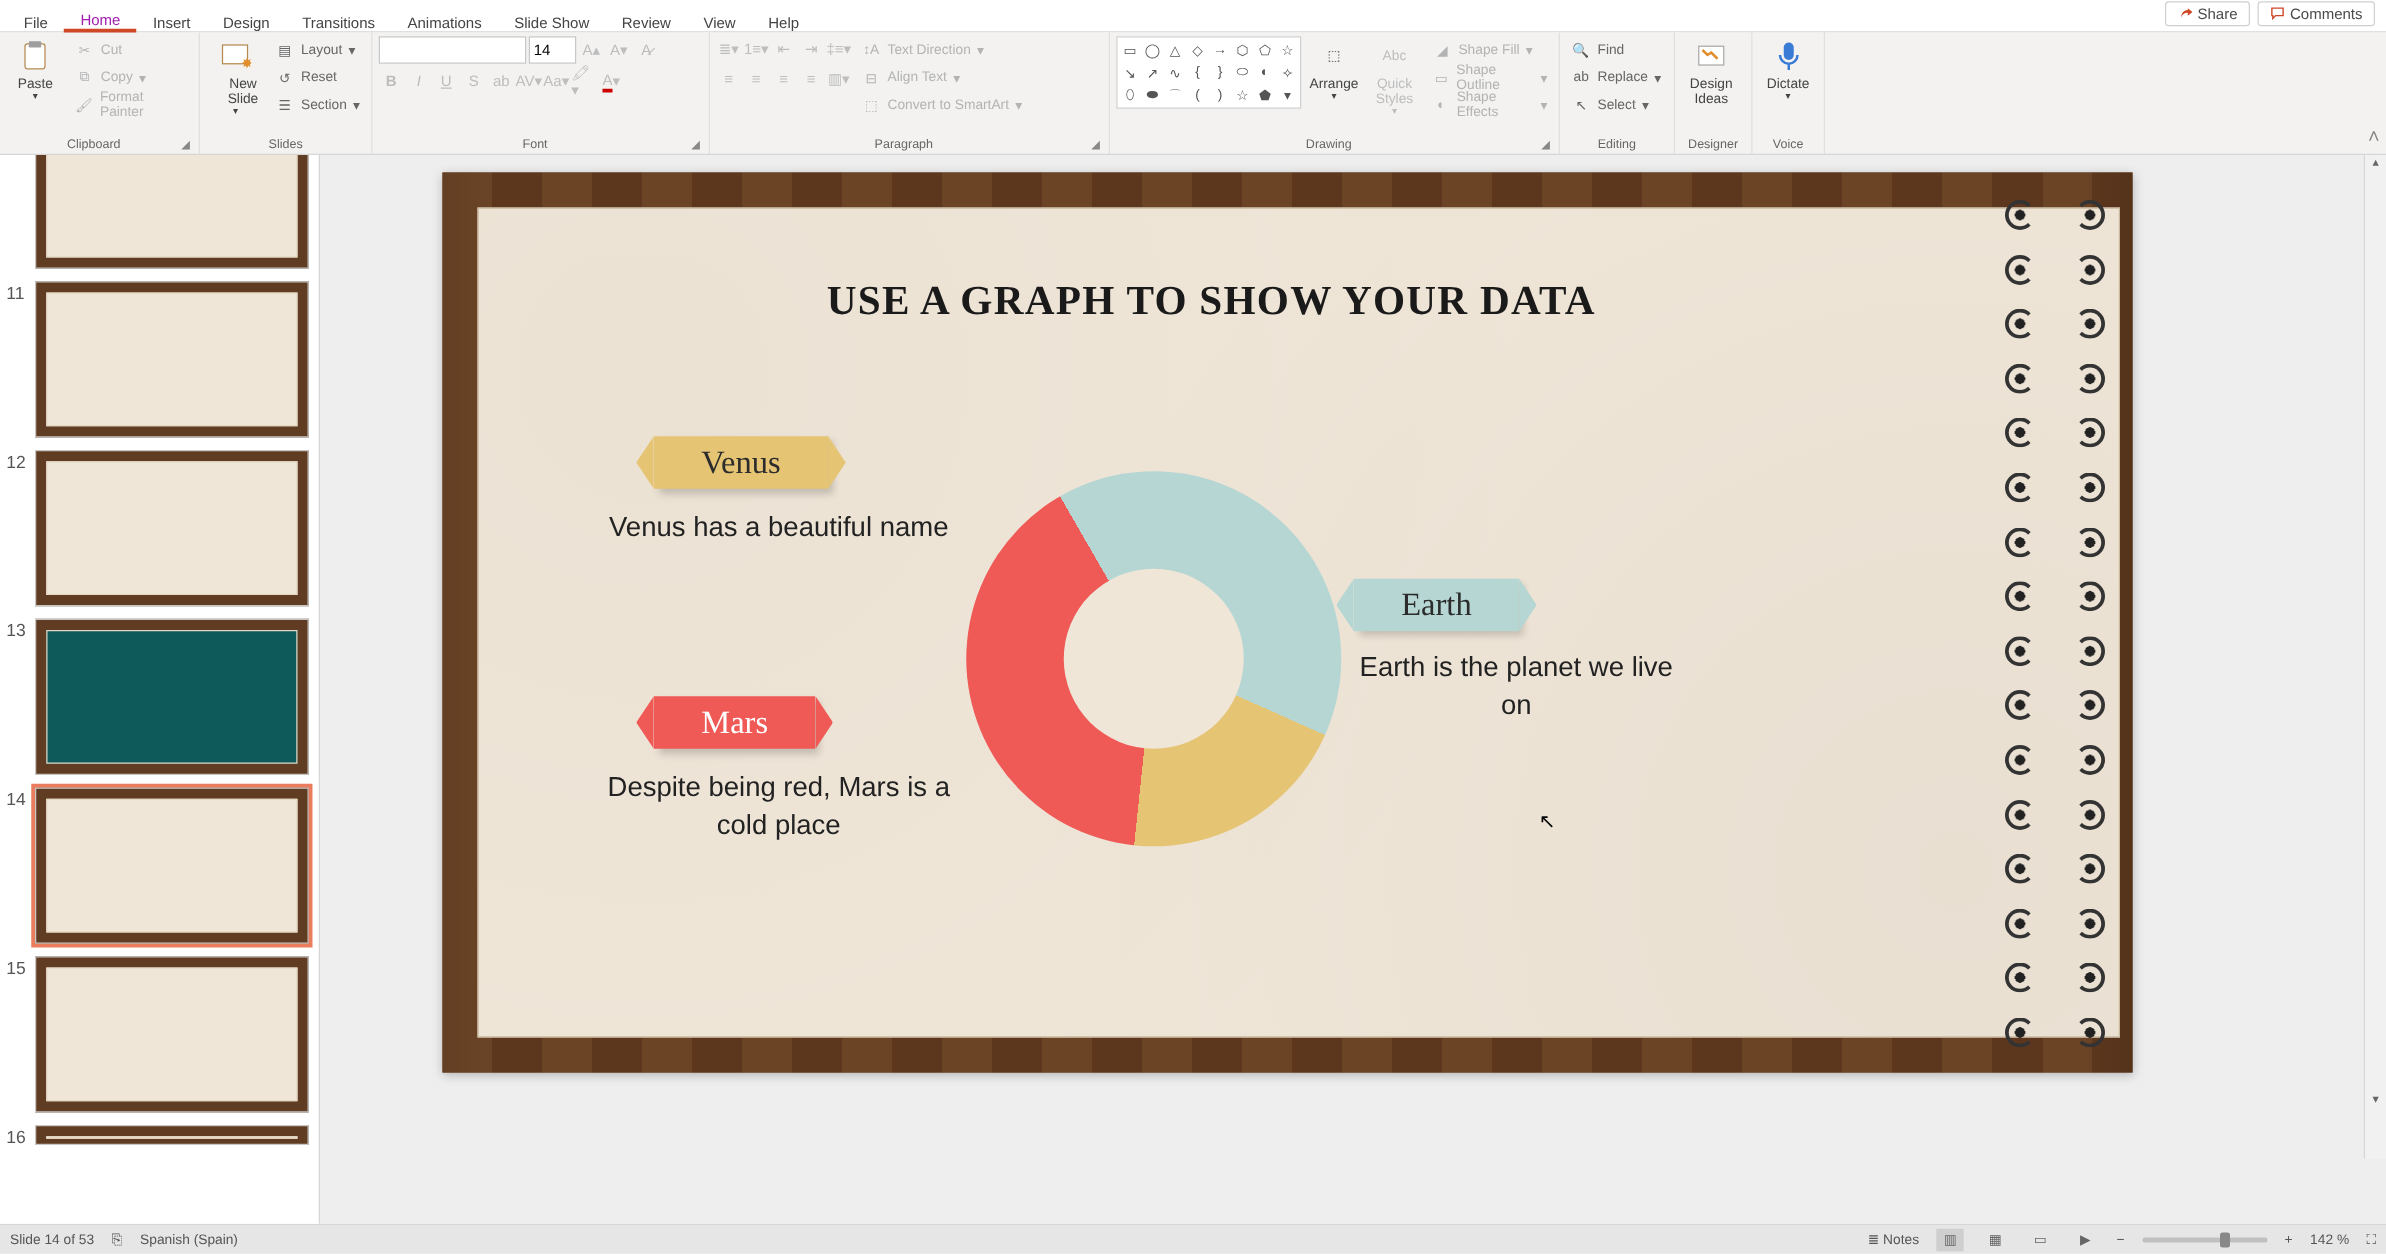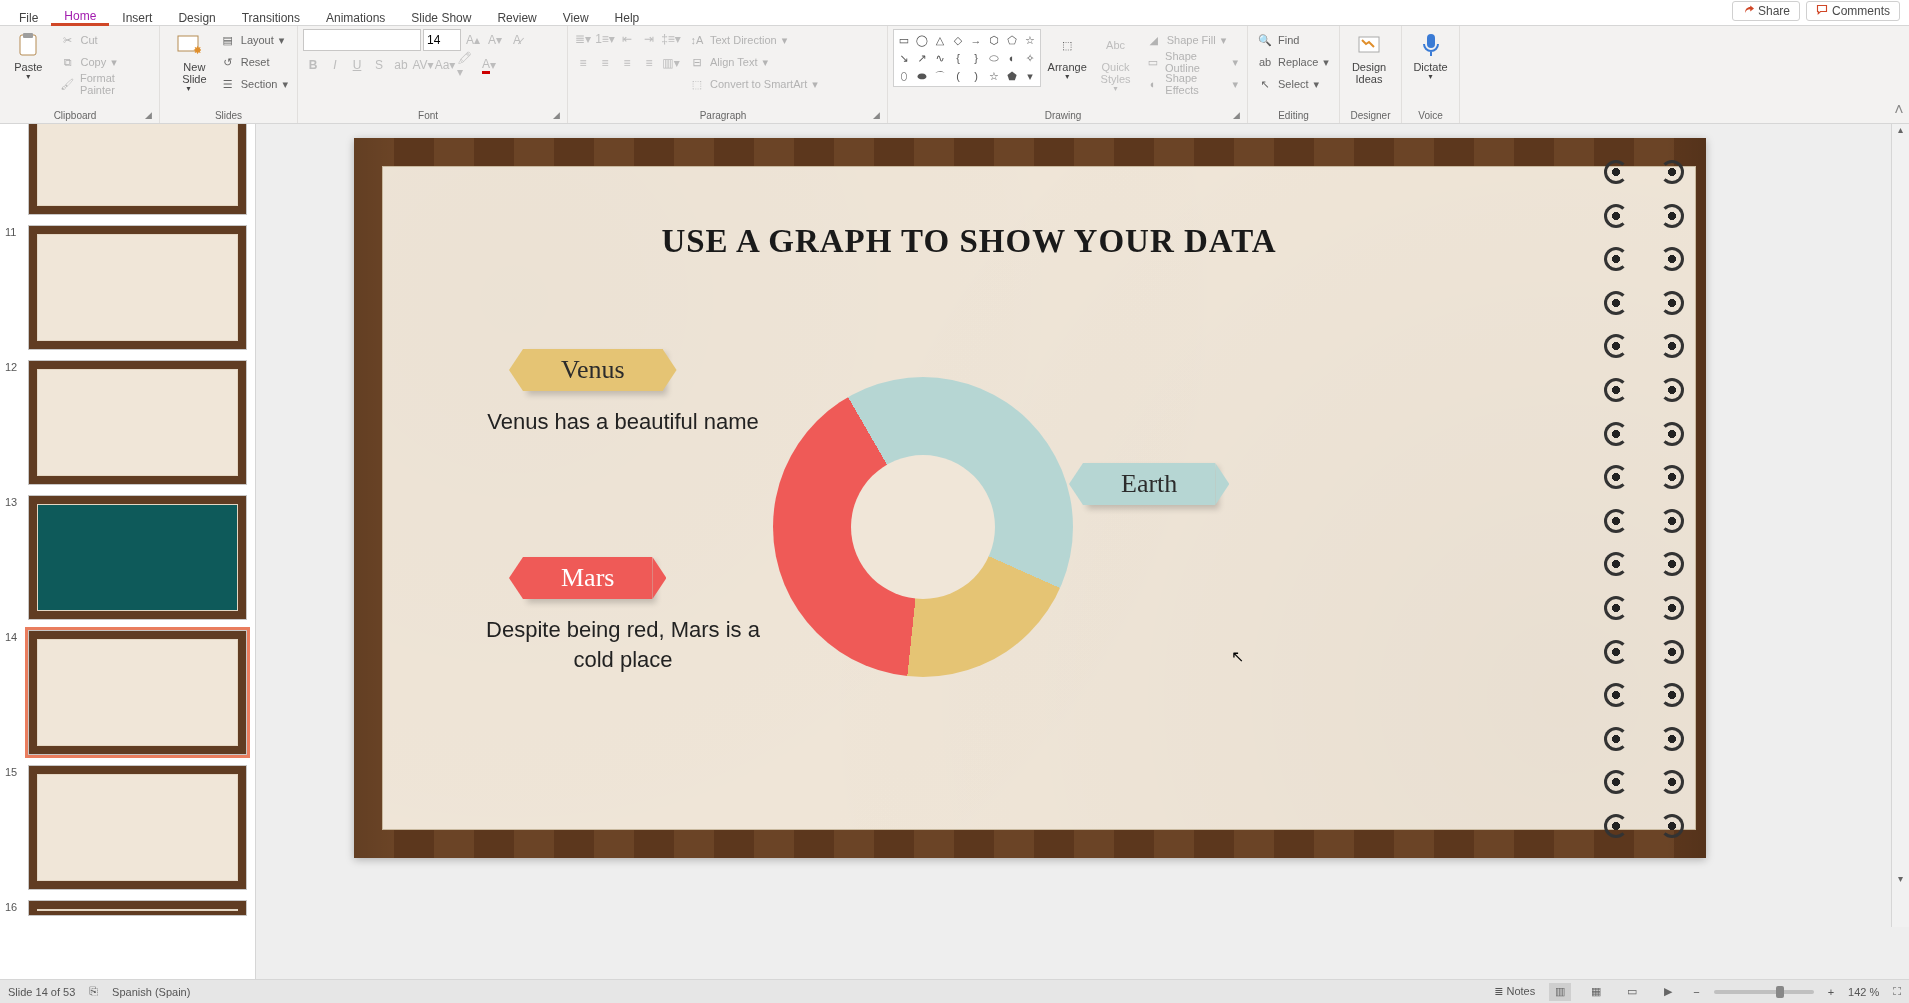--- a/index.html
+++ b/index.html
@@ -20,21 +20,21 @@
   }
   *{box-sizing:border-box;font-family:"Segoe UI",Arial,sans-serif;}
   html,body{margin:0;padding:0;width:1909px;height:1003px;overflow:hidden;background:#fff;}
   body{transform-origin:top left;}
 
   
   .tabs{display:flex;align-items:flex-end;height:26px;background:#fff;padding:0 6px;border-bottom:1px solid var(--ribbon-border);}
   .tabs .tab{padding:4px 13px 0;font-size:12px;color:#444;cursor:pointer;}
   .tabs .tab.active{color:#a21caf;border-bottom:3px solid var(--accent);margin-bottom:-1px;font-weight:400;}
   .tabs .spacer{flex:1;}
-  .tabs .right-btn{font-size:12px;color:#4a4a4a;border:1px solid #d0d0d0;border-radius:3px;padding:2px 9px;margin:0 3px 4px;display:flex;align-items:flex-start;gap:4px;cursor:pointer;}
+  .tabs .right-btn{font-size:12px;color:#4a4a4a;border:1px solid #d0d0d0;border-radius:3px;padding:2px 9px;margin:0 3px 4px;display:flex;align-items:center;gap:4px;cursor:pointer;}
   .tabs .right-btn svg{width:12px;height:12px;}
 
   
   .ribbon{display:flex;height:98px;background:var(--ribbon-bg);border-bottom:1px solid var(--ribbon-border);}
   .group{display:flex;flex-direction:column;justify-content:space-between;border-right:1px solid #e1dfdd;padding:3px 5px 2px;}
   .group-body{display:flex;align-items:flex-start;gap:4px;flex:1;}
   .group-label{text-align:center;font-size:10px;color:#666;padding:2px 0 0;}
   .group-label .dlg{float:right;font-size:9px;color:#888;margin-right:2px;cursor:pointer;}
   .bigbtn{display:flex;flex-direction:column;align-items:center;justify-content:flex-start;width:48px;height:72px;padding:2px;cursor:pointer;font-size:11px;color:#444;text-align:center;line-height:1.1;}
   .bigbtn .ico{width:28px;height:28px;display:flex;align-items:center;justify-content:center;margin-bottom:2px;}
@@ -50,21 +50,21 @@
   .font-size{width:38px;}
   .shape-gallery{display:grid;grid-template-columns:repeat(8,16px);grid-template-rows:repeat(3,16px);gap:2px;border:1px solid #d0d0d0;background:#fff;padding:2px;}
   .shape-gallery .s{width:16px;height:16px;display:flex;align-items:center;justify-content:center;font-size:11px;color:#555;}
 
   
   .content{display:flex;height:calc(1003px - 26px - 98px - 24px);}
   .thumb-pane{width:256px;background:#fff;border-right:1px solid var(--ribbon-border);overflow:hidden;position:relative;}
   .thumb-scroll{position:absolute;top:0;left:0;right:0;}
   .thumb{margin:6px 8px 10px 28px;border:1px solid var(--thumb-border);background:var(--wood);height:125px;position:relative;cursor:pointer;}
   .thumb.selected{outline:3px solid var(--thumb-sel);outline-offset:0;}
-  .thumb .num{position:absolute;left:-24px;top:0;font-size:11px;color:#555;}
+  .thumb .num{position:absolute;left:-24px;top:0;font-size:14px;color:#555;}
   .thumb .mini-paper{position:absolute;left:8px;top:8px;right:8px;bottom:8px;background:var(--paper);border:1px solid var(--paper-edge);}
   .editor{flex:1;background:#eeeeee;position:relative;overflow:hidden;}
   .slide{position:absolute;left:98px;top:14px;width:1352px;height:720px;background:var(--wood);background-image:linear-gradient(90deg,rgba(0,0,0,0.08) 0%,transparent 3%,transparent 97%,rgba(0,0,0,0.08) 100%),repeating-linear-gradient(90deg,#6b4426 0 40px,#5c371d 40px 80px);box-shadow:0 2px 8px rgba(0,0,0,0.25);}
   .notebook{position:absolute;left:28px;top:28px;right:10px;bottom:28px;background:var(--paper);border:1px solid #c9b99f;background-image:radial-gradient(circle at 10% 20%,rgba(0,0,0,0.02),transparent 60%),radial-gradient(circle at 90% 80%,rgba(0,0,0,0.03),transparent 60%);}
   .spiral{position:absolute;right:22px;top:20px;bottom:20px;width:80px;display:flex;flex-direction:column;justify-content:space-between;}
   .spiral .ring{height:26px;position:relative;}
   .spiral .ring::before,.spiral .ring::after{content:"";position:absolute;width:18px;height:18px;border:3px solid #333;border-radius:50%;top:2px;background:radial-gradient(circle,#222 0 4px,transparent 4px);}
   .spiral .ring::before{left:0;border-right-color:transparent;}
   .spiral .ring::after{right:0;border-left-color:transparent;}
   .slide-title{position:absolute;top:56px;left:0;right:140px;text-align:center;font-family:"Comic Sans MS","Segoe Script",cursive;font-size:33px;letter-spacing:1px;color:#1a1a1a;font-weight:600;}
@@ -371,20 +371,21 @@
       <div class="notebook">
         <div class="slide-title">USE A GRAPH TO SHOW YOUR DATA</div>
 
         <div class="tag venus">Venus</div>
         <div class="desc venus">Venus has a beautiful name</div>
 
         <div class="tag mars">Mars</div>
         <div class="desc mars">Despite being red, Mars is a cold place</div>
 
         <div class="tag earth">Earth</div>
+        <div class="desc earth">Earth is the planet we live on</div>
 
         <div class="donut" id="donut" style="background: conic-gradient(from -30deg, rgb(182, 214, 211) 0%, rgb(182, 214, 211) 40%, rgb(229, 196, 116) 40%, rgb(229, 196, 116) 60%, rgb(239, 90, 87) 60%, rgb(239, 90, 87) 100%);">
             <div class="hole"></div>
           </div>
         <div class="cursor">↖</div>
       </div>
       <div class="spiral">
         <div class="ring"></div>
           <div class="ring"></div>
           <div class="ring"></div>

